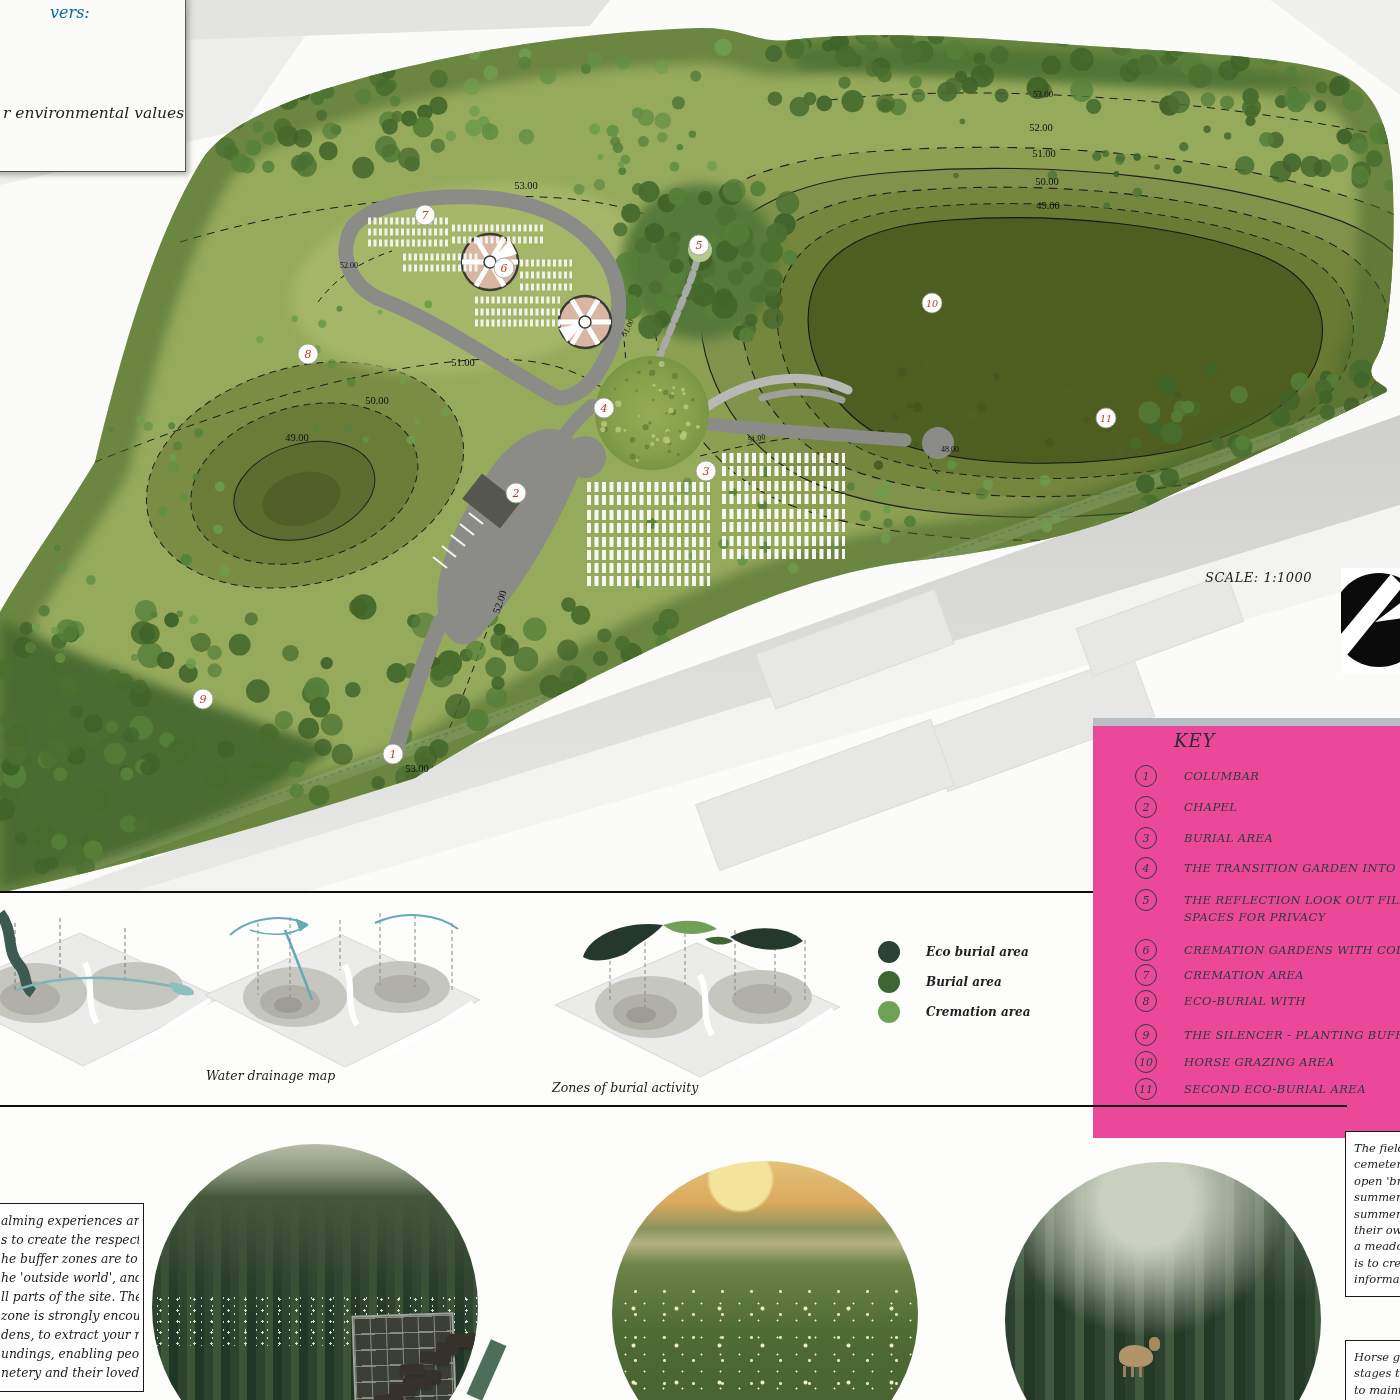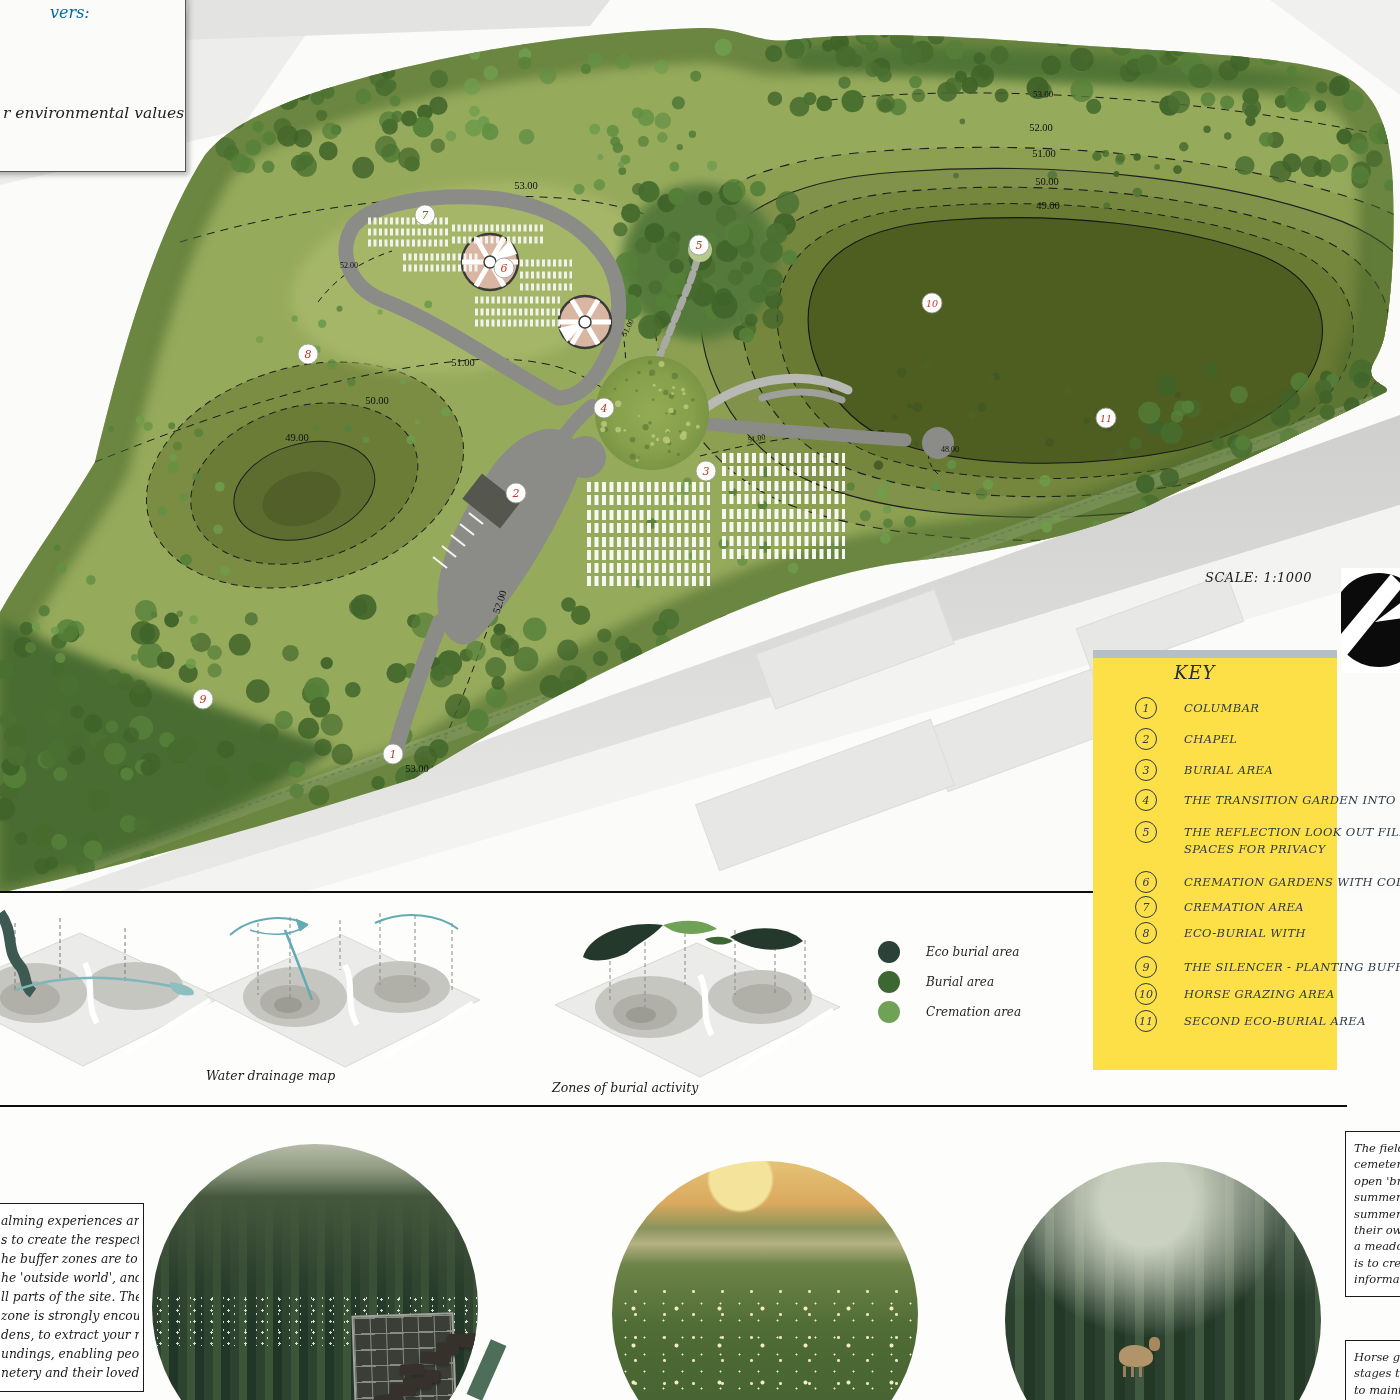--- a/index.html
+++ b/index.html
@@ -15,39 +15,39 @@
   .cutbox{position:absolute;background:#fbfbf9;border:1.5px solid #555;box-shadow:3px 3px 5px rgba(0,0,0,.28);}
   #tl-box{left:-18px;top:-22px;width:204px;height:194px;padding:24px 6px 0 20px;box-sizing:border-box;}
   #tl-box .l1{font-style:italic;font-size:16px;color:#0369a1;margin-left:47px;}
   #tl-box .l2{font-style:italic;font-size:15.5px;color:#222;margin-top:82px;white-space:nowrap;}
 
   
   #scale-label{position:absolute;left:1205px;top:570px;font-style:italic;font-size:13px;color:#1c1c1c;letter-spacing:.5px;}
   #north-wrap{position:absolute;left:1341px;top:568px;width:59px;height:105px;background:#fff;}
 
   
-  #key-panel{position:absolute;left:1093px;top:650px;width:244px;height:420px;background:#fde047;}
+  #key-panel{position:absolute;left:1093px;top:718px;width:307px;height:420px;background:#ec4899;}
   #key-panel .topstrip{position:absolute;left:0;top:0;width:100%;height:8px;background:#b6bec6;}
   #key-title{position:absolute;left:81px;top:12px;font-style:italic;font-size:18px;letter-spacing:1px;color:#222d36;}
   .key-row{position:absolute;left:42px;white-space:nowrap;}
   .key-num{display:inline-block;width:22px;height:22px;border:1.4px solid #2c3a46;border-radius:50%;
            text-align:center;line-height:22px;font-style:italic;font-size:11px;color:#2c3a46;vertical-align:top;box-sizing:border-box;}
   .key-label{display:inline-block;margin-left:22px;font-style:italic;font-size:11.5px;letter-spacing:.4px;color:#2c3a46;padding-top:4px;}
   .key-label .kl2{margin-top:3px;}
 
   
   .hline{position:absolute;background:#0d0d0d;height:2px;}
   #strip-line-top{left:0;top:891px;width:1093px;}
   #strip-line-bottom{left:0;top:1105px;width:1347px;}
   .diag{position:absolute;}
   .diag-caption{position:absolute;font-style:italic;font-size:12.5px;color:#1b1b1b;}
   #caption-water{left:206px;top:1068px;text-align:center;}
   #caption-zones{left:552px;top:1080px;}
   #diagram-legend{position:absolute;left:878px;top:941px;}
-  .dl-row{display:flex;align-items:center;margin-bottom:8px;height:22px;}
+  .dl-row{display:flex;align-items:center;margin-bottom:8px;height:22px;font-weight:bold;}
   .dl-dot{width:22px;height:22px;border-radius:50%;flex:0 0 auto;}
   .dl-label{margin-left:26px;font-style:italic;font-size:12px;color:#1f1f1f;white-space:nowrap;}
 
   
   #bl-box{left:-16px;top:1203px;width:160px;padding:8px 4px 8px 16px;box-sizing:border-box;border:1.5px solid #1a1a1a;box-shadow:none;background:#fff;}
   #bl-box .frag{font-style:italic;font-size:12.3px;line-height:19px;color:#1b1b1b;white-space:nowrap;overflow:hidden;}
   .rbox{position:absolute;background:#fff;border:1.5px solid #1a1a1a;padding:8px 0 8px 8px;box-sizing:border-box;}
   #br-box1{left:1345px;top:1131px;width:90px;}
   #br-box2{left:1345px;top:1340px;width:90px;height:80px;}
   .rbox .frag{font-style:italic;font-size:11.5px;line-height:16.4px;color:#1b1b1b;white-space:nowrap;}

